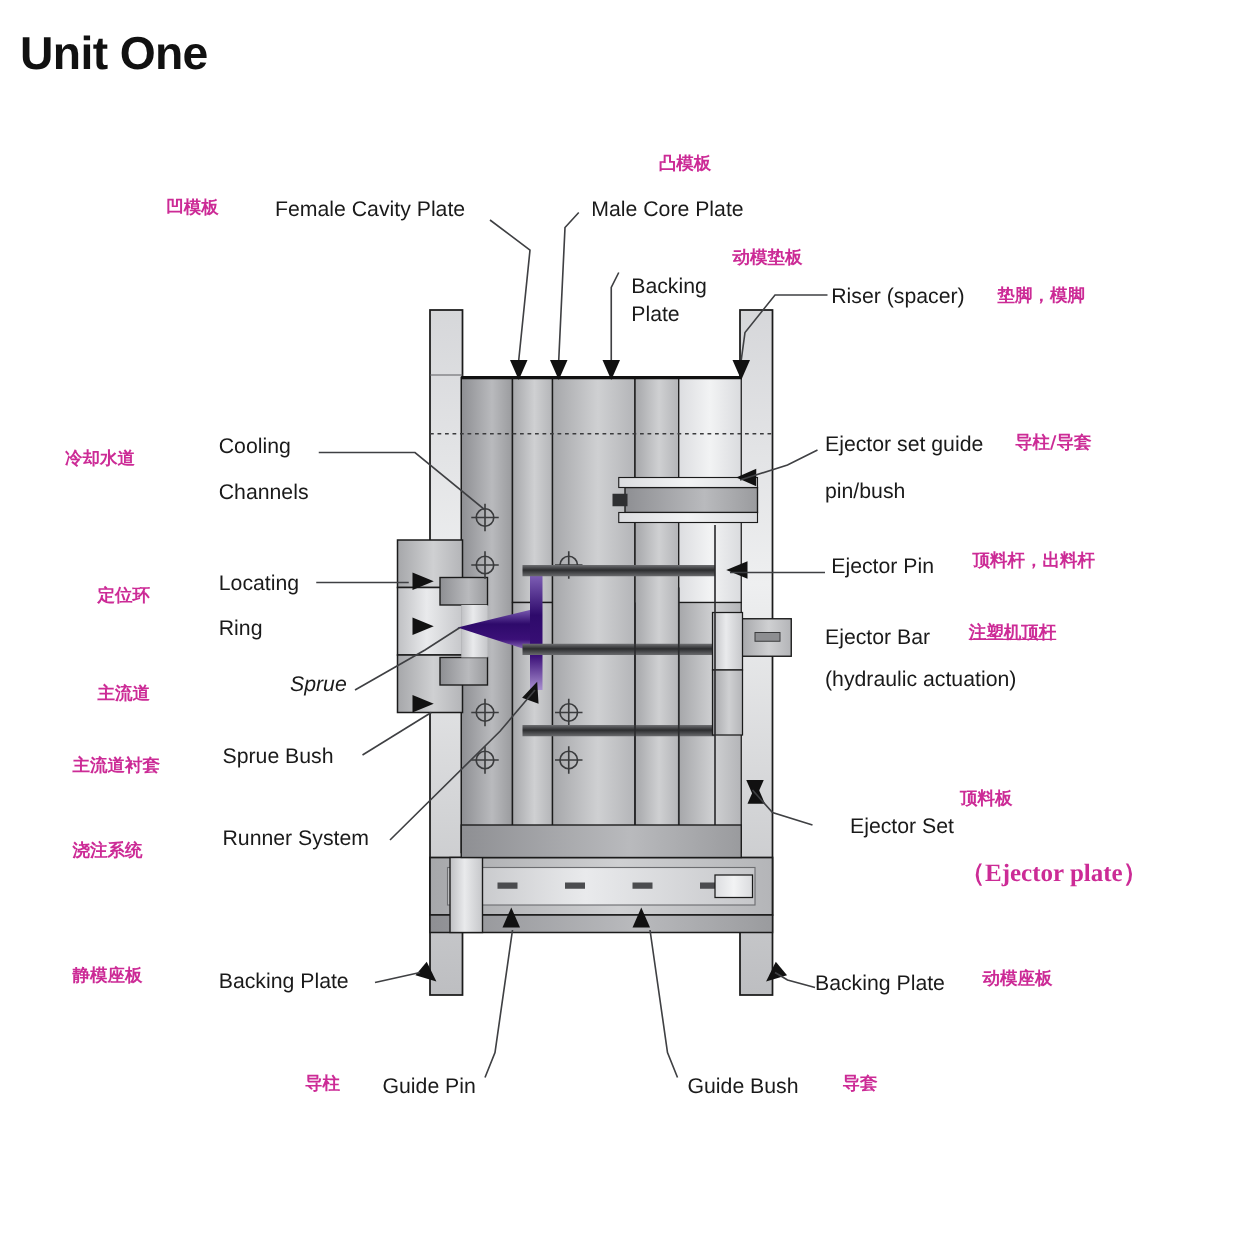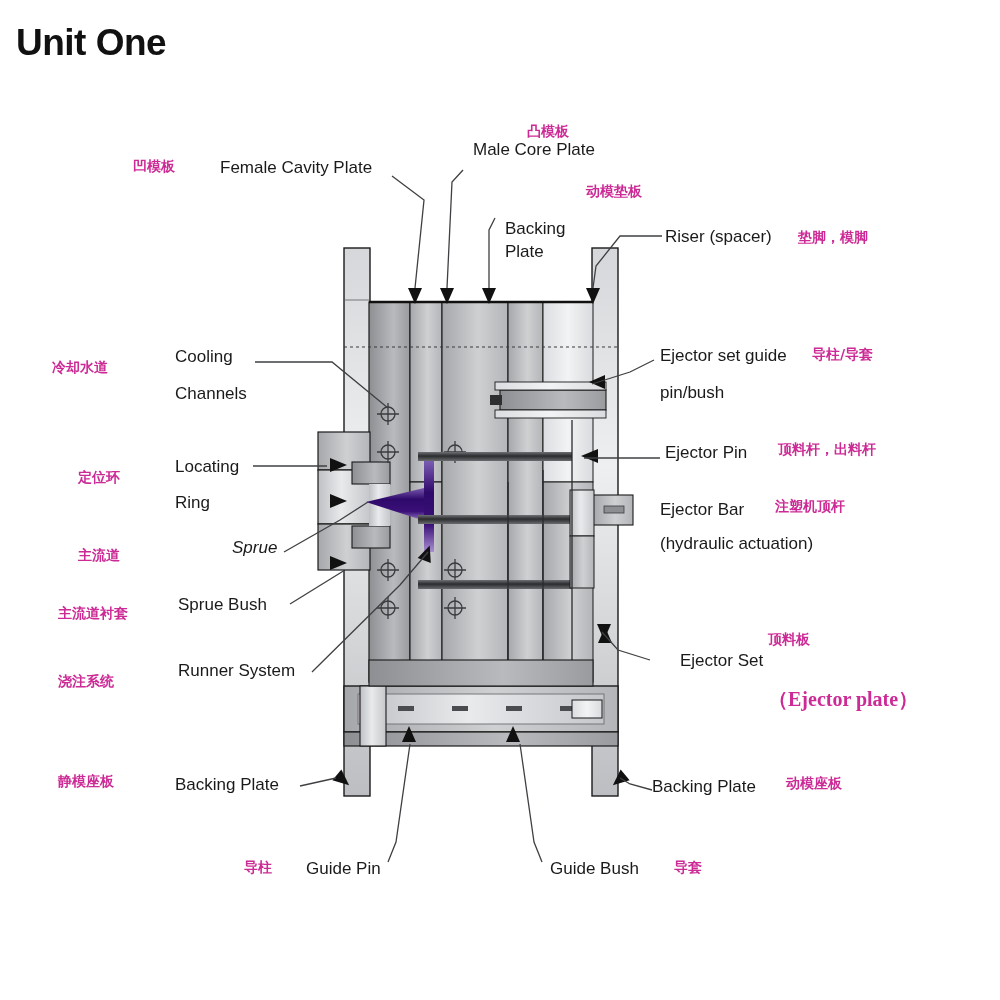--- a/index.html
+++ b/index.html
@@ -292,26 +292,26 @@
       <path d="M388,862 L396,842 L410,744"></path>
 
       <path d="M542,862 L534,842 L520,744"></path>
     </g>
   </svg>
 
   <div class="cn" style="left:133px;top:157px;">凹模板</div>
   <div class="lbl" style="left:220px;top:157px;">Female Cavity Plate</div>
 
   <div class="cn" style="left:527px;top:122px;">凸模板</div>
-  <div class="lbl" style="left:473px;top:139px;text-align:right;">Male Core Plate</div>
+  <div class="lbl" style="left:473px;top:157px;text-align:right;">Male Core Plate</div>
 
   <div class="lbl" style="left:505px;top:218px;">Backing</div>
   <div class="lbl" style="left:505px;top:241px;">Plate</div>
 
-  <div class="cn" style="left:586px;top:182px;">动模垫板</div>
+  <div class="cn" style="left:586px;top:197px;">动模垫板</div>
   <div class="lbl" style="left:665px;top:226px;">Riser (spacer)</div>
   <div class="cn" style="left:798px;top:228px;">垫脚，模脚</div>
 
   <div class="cn" style="left:52px;top:358px;">冷却水道</div>
   <div class="lbl" style="left:175px;top:346px;">Cooling</div>
   <div class="lbl" style="left:175px;top:383px;">Channels</div>
 
   <div class="cn" style="left:78px;top:468px;">定位环</div>
   <div class="lbl" style="left:175px;top:456px;">Locating</div>
   <div class="lbl" style="left:175px;top:492px;">Ring</div>
@@ -326,21 +326,21 @@
   <div class="lbl" style="left:178px;top:660px;">Runner System</div>
 
   <div class="lbl" style="left:660px;top:345px;">Ejector set guide</div>
   <div class="lbl" style="left:660px;top:382px;">pin/bush</div>
   <div class="cn" style="left:812px;top:345px;">导柱/导套</div>
 
   <div class="lbl" style="left:665px;top:442px;">Ejector Pin</div>
   <div class="cn" style="left:778px;top:440px;">顶料杆，出料杆</div>
 
   <div class="lbl" style="left:660px;top:499px;">Ejector Bar</div>
-  <div class="cn" style="left:775px;top:497px;">注塑机顶杆</div>
+  <div class="cn" style="left:775px;top:497px;text-decoration:underline;">注塑机顶杆</div>
   <div class="lbl" style="left:660px;top:533px;">(hydraulic actuation)</div>
 
   <div class="lbl" style="left:652px;top:650px;margin-left:28px;">Ejector Set</div>
   <div class="cn" style="left:768px;top:630px;">顶料板</div>
   <div class="cn cn-serif" style="left:768px;top:686px;font-size:20px;">（Ejector plate）</div>
 
   <div class="cn" style="left:58px;top:772px;">静模座板</div>
   <div class="lbl" style="left:175px;top:774px;">Backing Plate</div>
 
   <div class="lbl" style="left:652px;top:776px;">Backing Plate</div>

